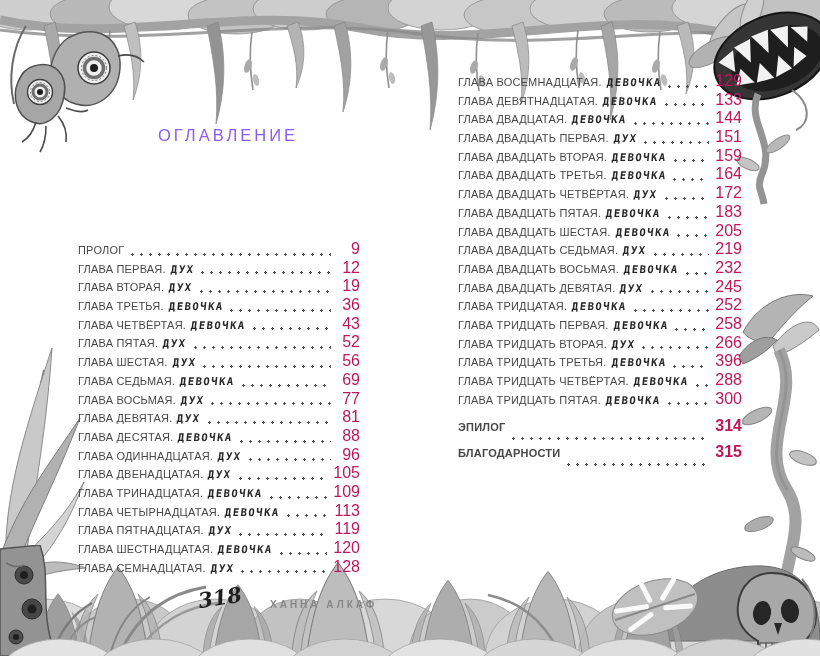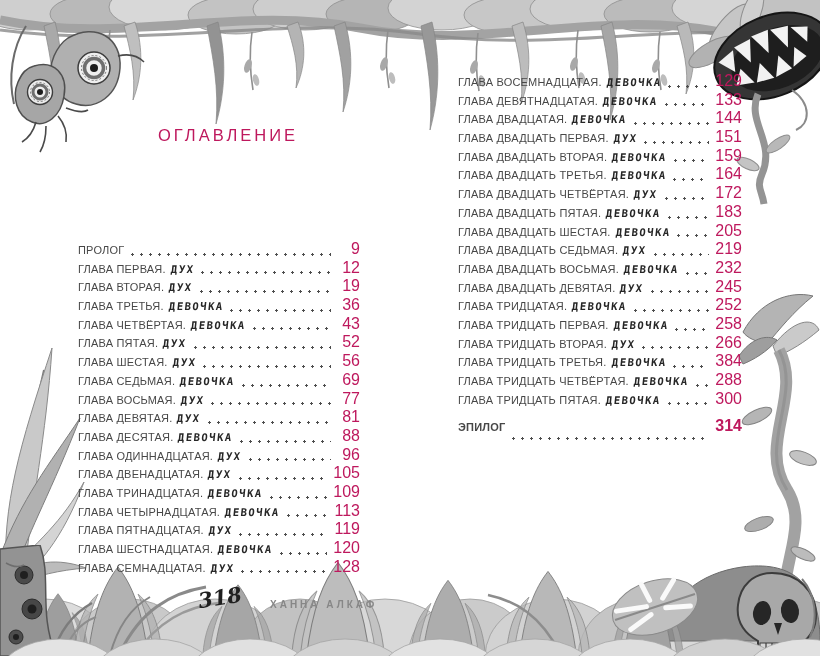--- a/index.html
+++ b/index.html
@@ -7,21 +7,21 @@
        font-family:"Liberation Sans",sans-serif;}
   .page{position:relative;width:820px;height:656px;background:#fff;}
 
   svg.deco{position:absolute;z-index:1;pointer-events:none;}
   #deco-top{left:0;top:0;}
   #deco-left{left:0;top:330px;}
   #deco-right{left:733px;top:286px;}
   #deco-bottom{left:0;top:545px;}
 
   .toc-title{position:absolute;left:158px;top:126px;z-index:2;margin:0;
-    font-size:16.5px;font-weight:400;letter-spacing:3px;color:#be185d;}
+    font-size:16.5px;font-weight:400;letter-spacing:3px;color:#8b5cf6;}
 
   .col{position:absolute;z-index:2;}
   #col-left{left:78px;top:240px;width:282px;}
   #col-right{left:458px;top:72px;width:284px;}
   #col-extra{left:458px;top:417px;width:284px;}
 
   .row{display:flex;align-items:baseline;height:18.7px;white-space:nowrap;justify-content:space-between;}
   #col-extra .row{height:26px;font-weight:bold;}
   .label{font-size:11px;color:#474747;letter-spacing:.2px;}
   .keyword{font-family:"DejaVu Sans Mono",monospace;font-weight:bold;
@@ -484,21 +484,21 @@
         <span class="label">ГЛАВА ТРИДЦАТЬ ВТОРАЯ.</span>
         <span class="keyword">ДУХ</span>
         <span class="leader"></span>
         <span class="pagenum">266</span>
       </div>
 
       <div class="row">
         <span class="label">ГЛАВА ТРИДЦАТЬ ТРЕТЬЯ.</span>
         <span class="keyword">ДЕВОЧКА</span>
         <span class="leader"></span>
-        <span class="pagenum">384</span>
+        <span class="pagenum">396</span>
       </div>
 
       <div class="row">
         <span class="label">ГЛАВА ТРИДЦАТЬ ЧЕТВЁРТАЯ.</span>
         <span class="keyword">ДЕВОЧКА</span>
         <span class="leader"></span>
         <span class="pagenum">288</span>
       </div>
 
       <div class="row">
@@ -511,17 +511,23 @@
 
   <div id="col-extra" class="col">
 
       <div class="row">
         <span class="label">ЭПИЛОГ</span>
 
         <span class="leader"></span>
         <span class="pagenum">314</span>
       </div>
 
+      <div class="row">
+        <span class="label">БЛАГОДАРНОСТИ</span>
+
+        <span class="leader"></span>
+        <span class="pagenum">315</span>
+      </div>
     </div>
 
   <span class="folio">318</span>
   <span class="running-author">ХАННА АЛКАФ</span>
 </div>
 
 </body></html>

